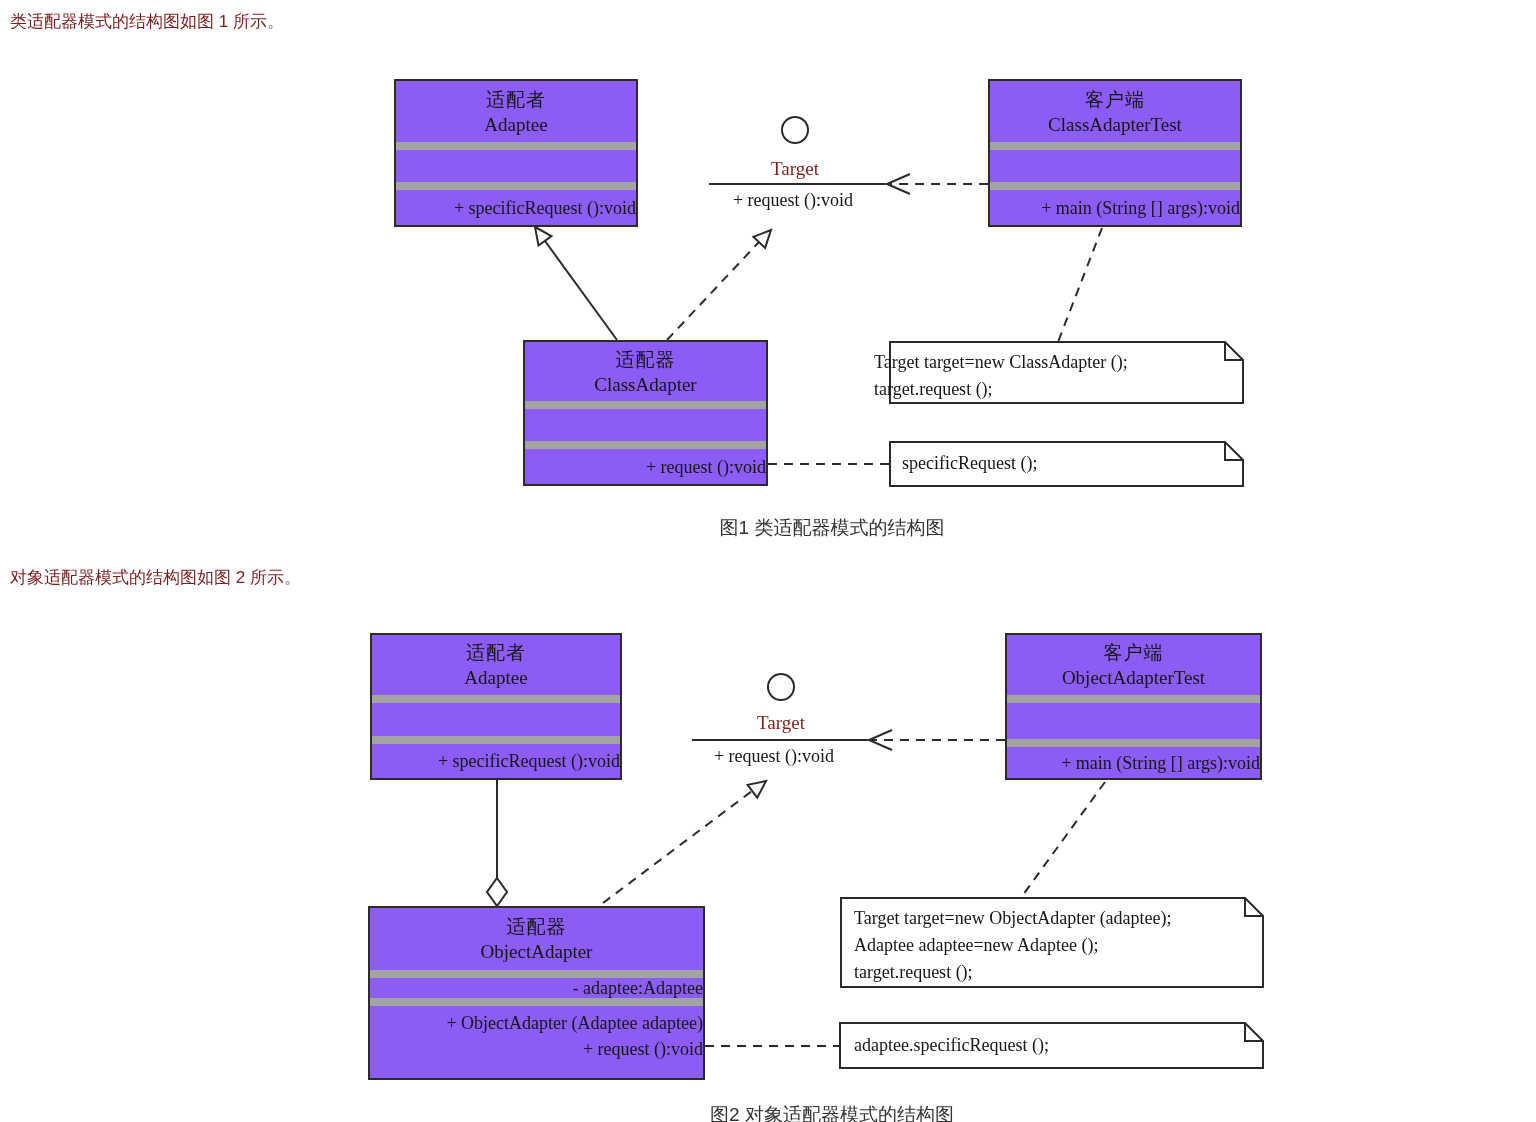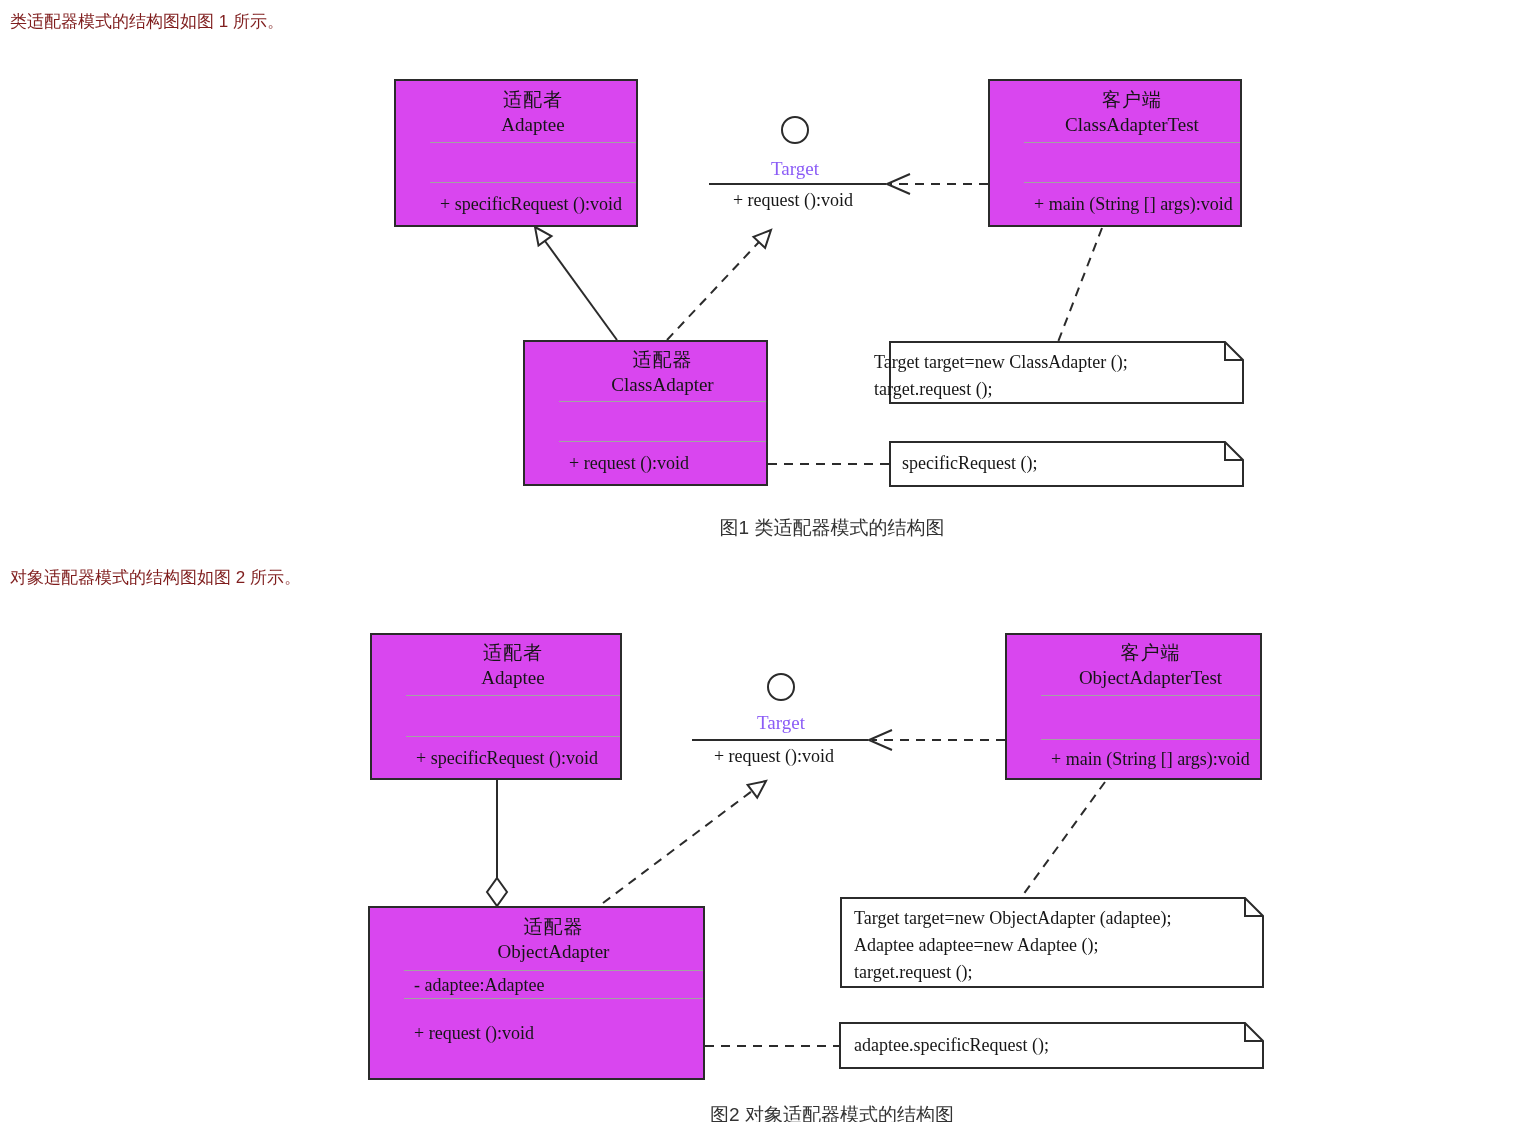--- a/index.html
+++ b/index.html
@@ -2,32 +2,32 @@
 <html><head>
 <meta charset="utf-8">
 <style>
   html,body { margin:0; padding:0; background:#fff; }
   .page { position:relative; width:1536px; height:1122px; background:#fff; overflow:hidden;
           font-family:"Liberation Serif", serif; }
   .intro { position:absolute; left:10px; margin:0; font-family:"Liberation Sans", sans-serif;
            font-size:17px; color:#7f1d1d; white-space:nowrap; }
   .overlay { position:absolute; left:0; top:0; pointer-events:none; }
 
-  .uml-class { position:absolute; border:2px solid #2b2b2b; background:#d946ef; box-sizing:border-box;
-               color:#161616;padding-left:34px; }
+  .uml-class { position:absolute; border:2px solid #2b2b2b; background:#8b5cf6; box-sizing:border-box;
+               color:#161616; }
   .uml-class .c-title { box-sizing:border-box; display:flex; flex-direction:column;
                         align-items:center; justify-content:center; text-align:center; }
   .uml-class .c-title .cn { font-size:19px; line-height:25px; letter-spacing:1px; }
   .uml-class .c-title .en { font-size:19px; line-height:25px; }
-  .uml-class .c-attrs, .uml-class .c-methods { box-sizing:border-box; border-top:1px solid #a3a3a3;
+  .uml-class .c-attrs, .uml-class .c-methods { box-sizing:border-box; border-top:8px solid #a3a3a3;
                         display:flex; flex-direction:column; justify-content:center;
-                        padding-left:10px; font-size:18px; }
+                        padding-left:10px; font-size:18px;text-align:right; }
   .uml-class .c-methods div, .uml-class .c-attrs div { line-height:26px; white-space:nowrap; }
 
-  .lolli-label { position:absolute; text-align:center; font-size:19px; color:#8b5cf6; }
+  .lolli-label { position:absolute; text-align:center; font-size:19px; color:#7f1d1d; }
   .lolli-method { position:absolute; text-align:center; font-size:18px; color:#161616; white-space:nowrap; }
 
   .note-text { position:absolute; font-size:18px; color:#161616; }
   .note-text div { line-height:27px; white-space:nowrap; }
 
   .caption { position:absolute; left:520px; width:600px; margin:12px; text-align:center;
              font-family:"Liberation Sans", sans-serif; font-size:19px; color:#333; }
 </style>
 </head>
 <body>
@@ -152,20 +152,21 @@
 
   <div class="uml-class" style="left:368px; top:906px; width:337px; height:174px;">
     <div class="c-title" style="height:62px">
       <div class="cn">适配器</div>
       <div class="en">ObjectAdapter</div>
     </div>
     <div class="c-attrs" style="height:28px">
       <div>- adaptee:Adaptee</div>
     </div>
     <div class="c-methods" style="height:68px">
+      <div>+ ObjectAdapter (Adaptee adaptee)</div>
       <div>+ request ():void</div>
     </div>
   </div>
 
   <div class="lolli-label" style="left:731px; top:712px; width:100px;">Target</div>
   <div class="lolli-method" style="left:679px; top:746px; width:190px;">+ request ():void</div>
 
   <div class="note-text" style="left:854px; top:905px;">
     <div>Target target=new ObjectAdapter (adaptee);</div>
     <div>Adaptee adaptee=new Adaptee ();</div>

